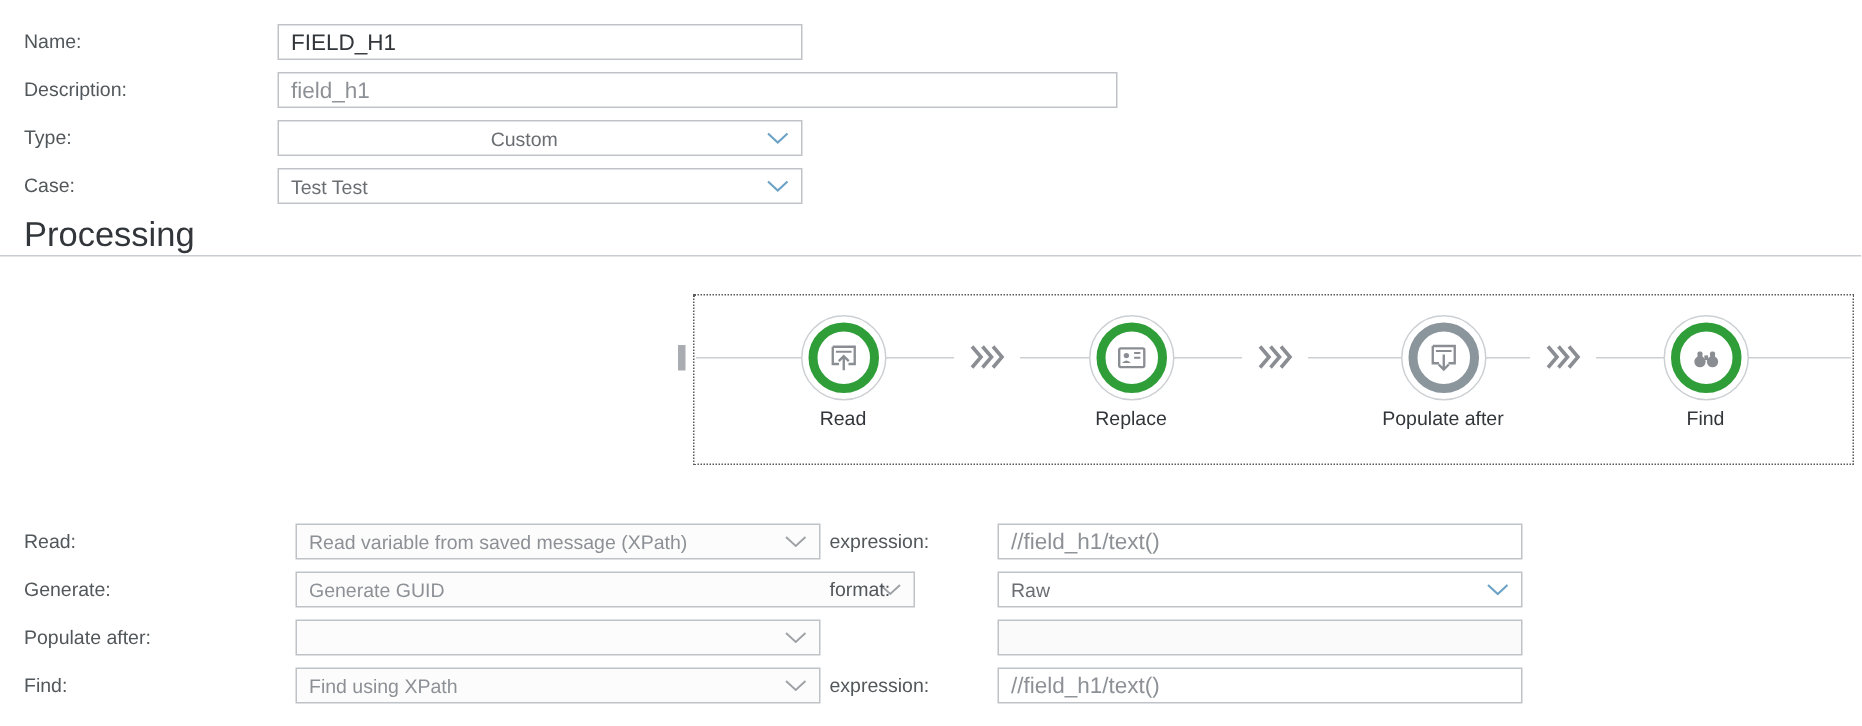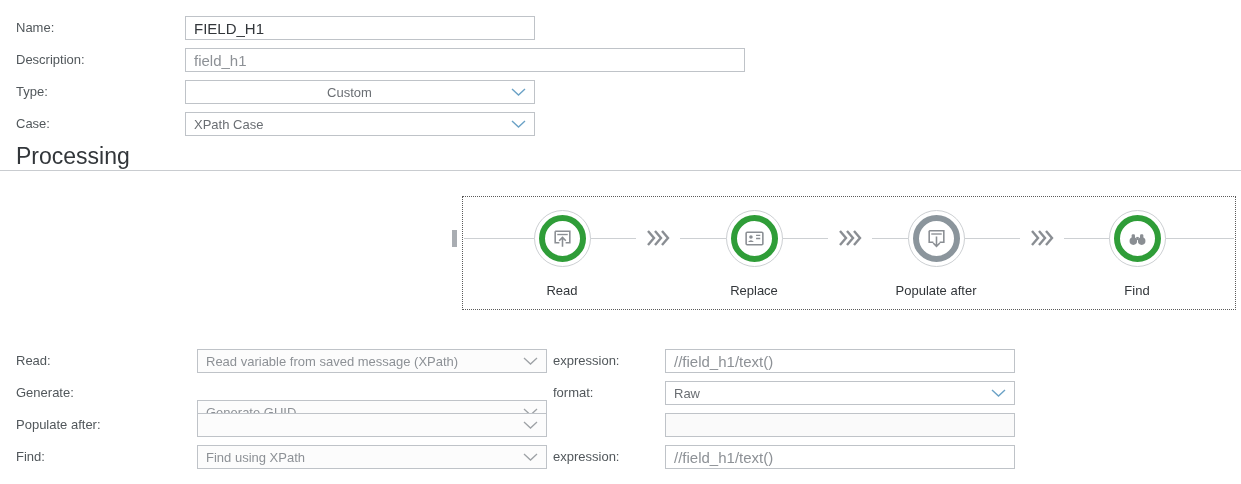--- a/index.html
+++ b/index.html
@@ -44,21 +44,21 @@
   .circ-outer {
     width:57px; height:57px; border-radius:50%; border:1px solid #cdd0d3; background:#fff;
     display:flex; align-items:center; justify-content:center;
   }
   .circ-ring {
     width:47px; height:47px; border-radius:50%; background:#fff;
     display:flex; align-items:center; justify-content:center;
   }
   .circ-ring.active { border:6px solid #2f9d38; }
   .circ-ring.inactive { border:6px solid #8b959c; }
-  .node-label { margin-top:16px; font-size:13px; color:#32363a; white-space:nowrap; }
+  .node-label { margin-top:4px; font-size:13px; color:#32363a; white-space:nowrap; }
   .flow-sep {
     position:absolute; top:32px; width:44px; height:18px; background:#fff;
     display:flex; align-items:center; justify-content:center;
   }
   .edge-handle { position:absolute; width:5px; height:17px; background:#a9adb2; }
 </style>
 </head>
 <body>
 
 <div class="stage">
@@ -72,21 +72,21 @@
   <span class="flabel" style="top:80px">Type:</span>
   <div class="selbox" style="left:185px; top:80px; width:350px;text-align:center;">
     <span class="stext">Custom</span>
     <svg width="15" height="8" viewBox="0 0 15 8">
         <path d="M1 1 L7.5 7 L14 1" fill="none" stroke="#6ba2c6" stroke-width="1.4"></path>
       </svg>
   </div>
 
   <span class="flabel" style="top:112px">Case:</span>
   <div class="selbox" style="left:185px; top:112px; width:350px;">
-    <span class="stext">XPath Case</span>
+    <span class="stext">Test Test</span>
     <svg width="15" height="8" viewBox="0 0 15 8">
         <path d="M1 1 L7.5 7 L14 1" fill="none" stroke="#6ba2c6" stroke-width="1.4"></path>
       </svg>
   </div>
 
   <div class="sect-title">Processing</div>
   <div class="divider"></div>
 
   <div class="edge-handle" style="left:452px; top:230px;"></div>
   <div class="edge-handle" style="left:1228px; top:230px;"></div>
@@ -126,21 +126,21 @@
       </div>
       <div class="node-label">Replace</div>
     </div>
 
     <div class="flow-sep" style="left:365px;">
       <svg width="24" height="16" viewBox="0 0 24 16">
           <path d="M2 1 L8 8 L2 15 M9 1 L15 8 L9 15 M16 1 L22 8 L16 15" fill="none" stroke="#8a8e93" stroke-width="2.4"></path>
         </svg>
     </div>
 
-    <div class="flow-node" style="left:408px; top:13px;justify-content:space-between;">
+    <div class="flow-node" style="left:434px; top:13px;justify-content:space-between;">
       <div class="circ-outer">
         <div class="circ-ring inactive">
           <svg width="23" height="23" viewBox="0 0 22 22">
             <path d="M4 3.5 H18 V14.5 H14 M4 3.5 V14.5 H8" fill="none" stroke="#8a8e93" stroke-width="1.5"></path>
             <path d="M6 6.7 H16" fill="none" stroke="#8a8e93" stroke-width="1.3"></path>
             <path d="M11 9 V18.5 M7.8 15.3 L11 18.5 L14.2 15.3" fill="none" stroke="#8a8e93" stroke-width="1.5"></path>
           </svg>
         </div>
       </div>
       <div class="node-label">Populate after</div>
@@ -172,21 +172,21 @@
   <div class="selbox disabled" style="left:185px; top:349px; width:350px;">
     <span class="stext" style="color:#8d9196">Read variable from saved message (XPath)</span>
     <svg width="15" height="8" viewBox="0 0 15 8">
         <path d="M1 1 L7.5 7 L14 1" fill="none" stroke="#9ea2a6" stroke-width="1.3"></path>
       </svg>
   </div>
   <span class="rlabel" style="top:349px">expression:</span>
   <input class="tbox dis" style="left: 665px; top: 349px; width: 350px;" type="text" value="//field_h1/text()">
 
   <span class="flabel" style="top:381px">Generate:</span>
-  <div class="selbox disabled" style="left:185px; top:400px; width:350px;">
+  <div class="selbox disabled" style="left:185px; top:381px; width:413px;">
     <span class="stext" style="color:#8d9196">Generate GUID</span>
     <svg width="15" height="8" viewBox="0 0 15 8">
         <path d="M1 1 L7.5 7 L14 1" fill="none" stroke="#9ea2a6" stroke-width="1.3"></path>
       </svg>
   </div>
   <span class="rlabel" style="top:381px">format:</span>
   <div class="selbox" style="left:665px; top:381px; width:350px;">
     <span class="stext">Raw</span>
     <svg width="15" height="8" viewBox="0 0 15 8">
         <path d="M1 1 L7.5 7 L14 1" fill="none" stroke="#6ba2c6" stroke-width="1.4"></path>

